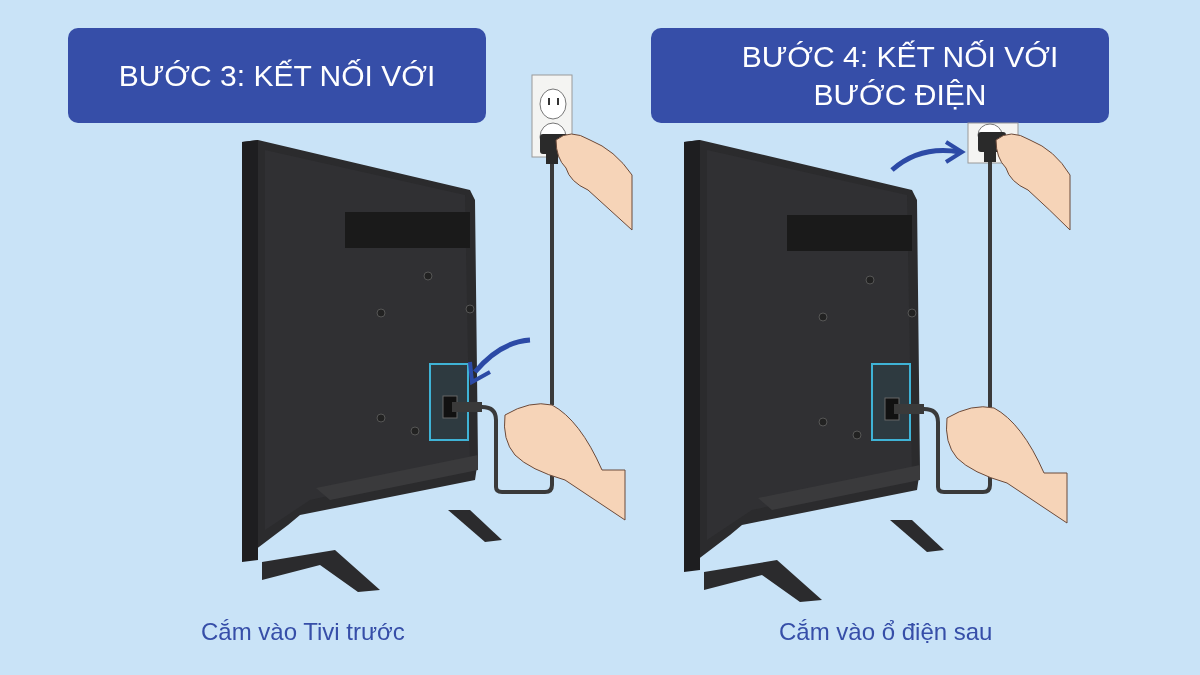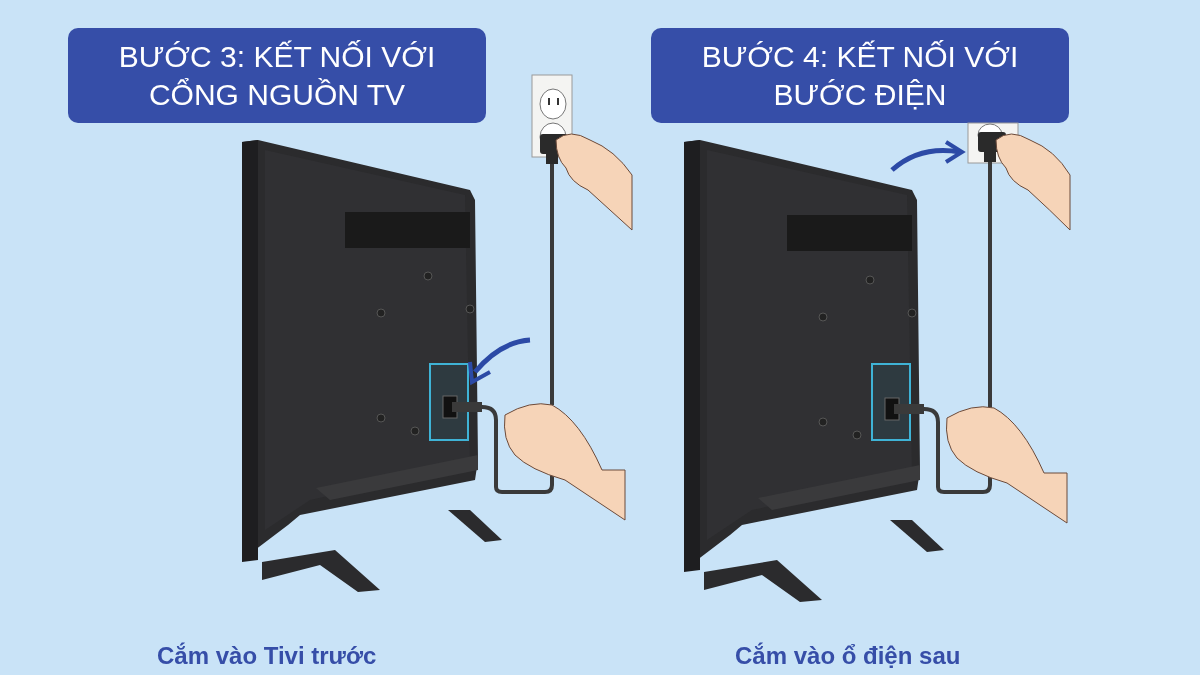--- a/index.html
+++ b/index.html
@@ -1,30 +1,29 @@
 <!DOCTYPE html>
 <html><head>
 <meta charset="utf-8">
 <style>
   html,body{margin:0;padding:0;}
   body{width:1200px;height:675px;background:#c9e3f7;position:relative;overflow:hidden;font-family:"Liberation Sans","DejaVu Sans",sans-serif;}
   .banner{position:absolute;top:28px;height:95px;background:#364ea8;border-radius:10px;color:#fff;font-weight:normal;font-size:30px;line-height:38px;text-align:center;display:flex;flex-direction:column;justify-content:center;}
   .banner span{display:block;}
-  .caption{position:absolute;top:642px;color:#364ea8;font-weight:bold;font-size:24px;}
+  .caption{position:absolute;top:618px;color:#364ea8;font-weight:normal;font-size:24px;margin-left:44px;}
   .scene{position:absolute;top:0;left:0;}
 </style>
 </head>
 <body>
 
 <div class="banner" style="left:68px;width:418px;">
   <span>BƯỚC 3: KẾT NỐI VỚI</span>
-  <span>CỔNG NGUỒN TV</span>
 </div>
 
-<div class="banner" style="left:651px;width:418px;">
+<div class="banner" style="left:651px;width:418px;padding-left:40px;">
   <span>BƯỚC 4: KẾT NỐI VỚI</span>
   <span>BƯỚC ĐIỆN</span>
 </div>
 
 <svg class="scene" width="1200" height="675" viewBox="0 0 1200 675">
 
   <g>
     <rect x="532" y="75" width="40" height="82" fill="#f4f4f2" stroke="#9a9a9a" stroke-width="1"></rect>
     <ellipse cx="553" cy="104" rx="13" ry="15" fill="#fff" stroke="#777"></ellipse>
     <rect x="548" y="98" width="2" height="7" fill="#333"></rect>

